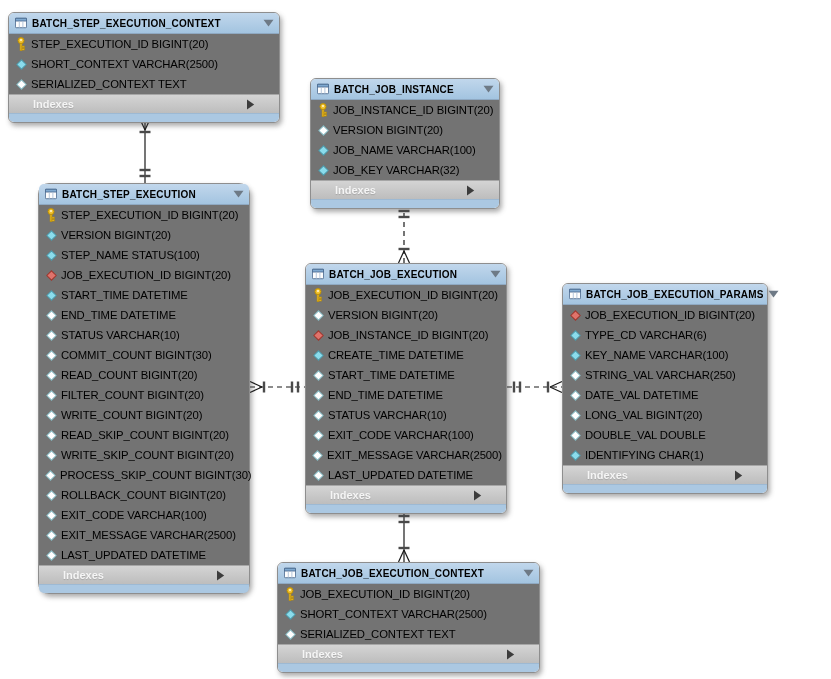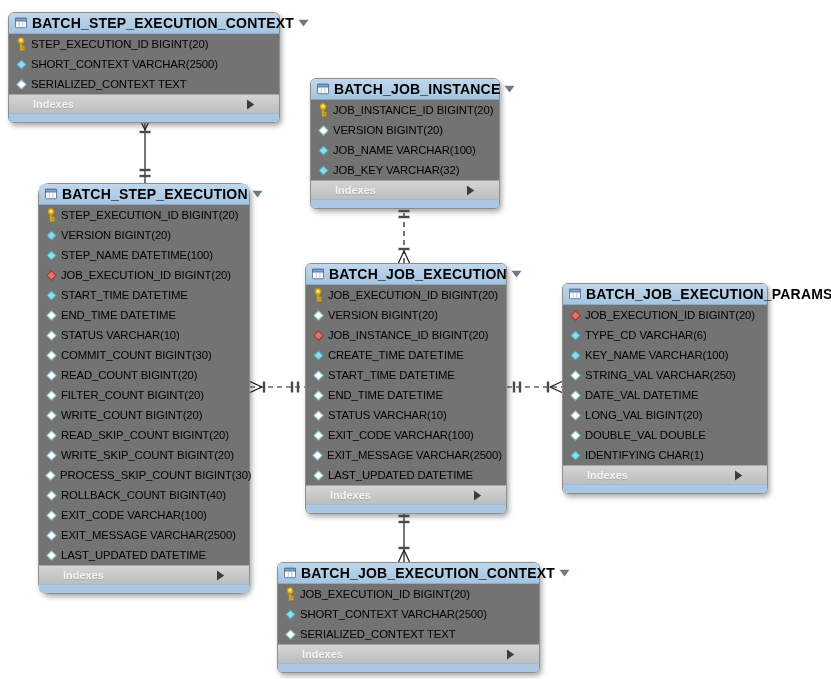--- a/index.html
+++ b/index.html
@@ -5,21 +5,21 @@
   html,body{margin:0;padding:0;background:#ffffff;}
   #canvas{position:relative;width:831px;height:679px;background:#ffffff;overflow:hidden;
           font-family:"Liberation Sans",sans-serif;}
   #connector-layer{position:absolute;left:0;top:0;width:831px;height:679px;}
   .erd-table{position:absolute;box-sizing:border-box;background:#ffffff;
              border:1px solid #8e8e8e;border-radius:6px;
              box-shadow:2px 3px 5px rgba(70,70,70,.45);}
   .erd-header{height:20px;display:flex;align-items:center;padding:0 5px 0 6px;
               background:linear-gradient(#c1d7ec,#a3c4e0);
               border-bottom:1px solid #8fa9c2;border-radius:5px 5px 0 0;}
-  .erd-title{font-size:14px;font-weight:700;color:#000;margin-left:5px;
+  .erd-title{font-size:10px;font-weight:700;color:#000;margin-left:5px;
              white-space:nowrap;letter-spacing:.2px;}
   .hdr-arrow{margin-left:auto;display:flex;align-items:center;padding-left:4px;}
   .erd-row{height:20px;display:flex;align-items:center;padding:0 5px 0 6px;background:#737373;}
   .row-icon{display:flex;align-items:center;width:12px;justify-content:center;}
   .row-text{font-size:11.3px;color:#000;margin-left:4px;white-space:nowrap;letter-spacing:-.1px;}
   .erd-indexes{height:18px;display:flex;align-items:center;padding:0 24px;
                background:linear-gradient(#d4d4d4,#bdbdbd);border-top:1px solid #a6a6a6;}
   .indexes-label{font-size:11px;font-weight:700;color:#f5f5f5;text-shadow:0 1px 1px rgba(0,0,0,.15);}
   .idx-arrow{margin-left:auto;display:flex;align-items:center;}
   .erd-strip{height:8px;background:#abc8e2;border-top:1px solid #9db9d3;border-radius:0 0 5px 5px;}
@@ -222,21 +222,21 @@
           </svg>
         </span>
         <span class="row-text">VERSION BIGINT(20)</span>
       </div>
       <div class="erd-row">
         <span class="row-icon">
           <svg width="11" height="11" viewBox="0 0 12 12">
             <path d="M6 0.9 L11.1 6 L6 11.1 L0.9 6 Z" fill="#8adcec" stroke="#4e98a8" stroke-width="1.1"></path>
           </svg>
         </span>
-        <span class="row-text">STEP_NAME DATETIME(100)</span>
+        <span class="row-text">STEP_NAME STATUS(100)</span>
       </div>
       <div class="erd-row">
         <span class="row-icon">
           <svg width="11" height="11" viewBox="0 0 12 12">
             <path d="M6 0.9 L11.1 6 L6 11.1 L0.9 6 Z" fill="#e0736b" stroke="#9c372e" stroke-width="1.1"></path>
           </svg>
         </span>
         <span class="row-text">JOB_EXECUTION_ID BIGINT(20)</span>
       </div>
       <div class="erd-row">
@@ -318,21 +318,21 @@
           </svg>
         </span>
         <span class="row-text">PROCESS_SKIP_COUNT BIGINT(30)</span>
       </div>
       <div class="erd-row">
         <span class="row-icon">
           <svg width="11" height="11" viewBox="0 0 12 12">
             <path d="M6 0.9 L11.1 6 L6 11.1 L0.9 6 Z" fill="#ffffff" stroke="#84b7bf" stroke-width="1.1"></path>
           </svg>
         </span>
-        <span class="row-text">ROLLBACK_COUNT BIGINT(40)</span>
+        <span class="row-text">ROLLBACK_COUNT BIGINT(20)</span>
       </div>
       <div class="erd-row">
         <span class="row-icon">
           <svg width="11" height="11" viewBox="0 0 12 12">
             <path d="M6 0.9 L11.1 6 L6 11.1 L0.9 6 Z" fill="#ffffff" stroke="#84b7bf" stroke-width="1.1"></path>
           </svg>
         </span>
         <span class="row-text">EXIT_CODE VARCHAR(100)</span>
       </div>
       <div class="erd-row">

